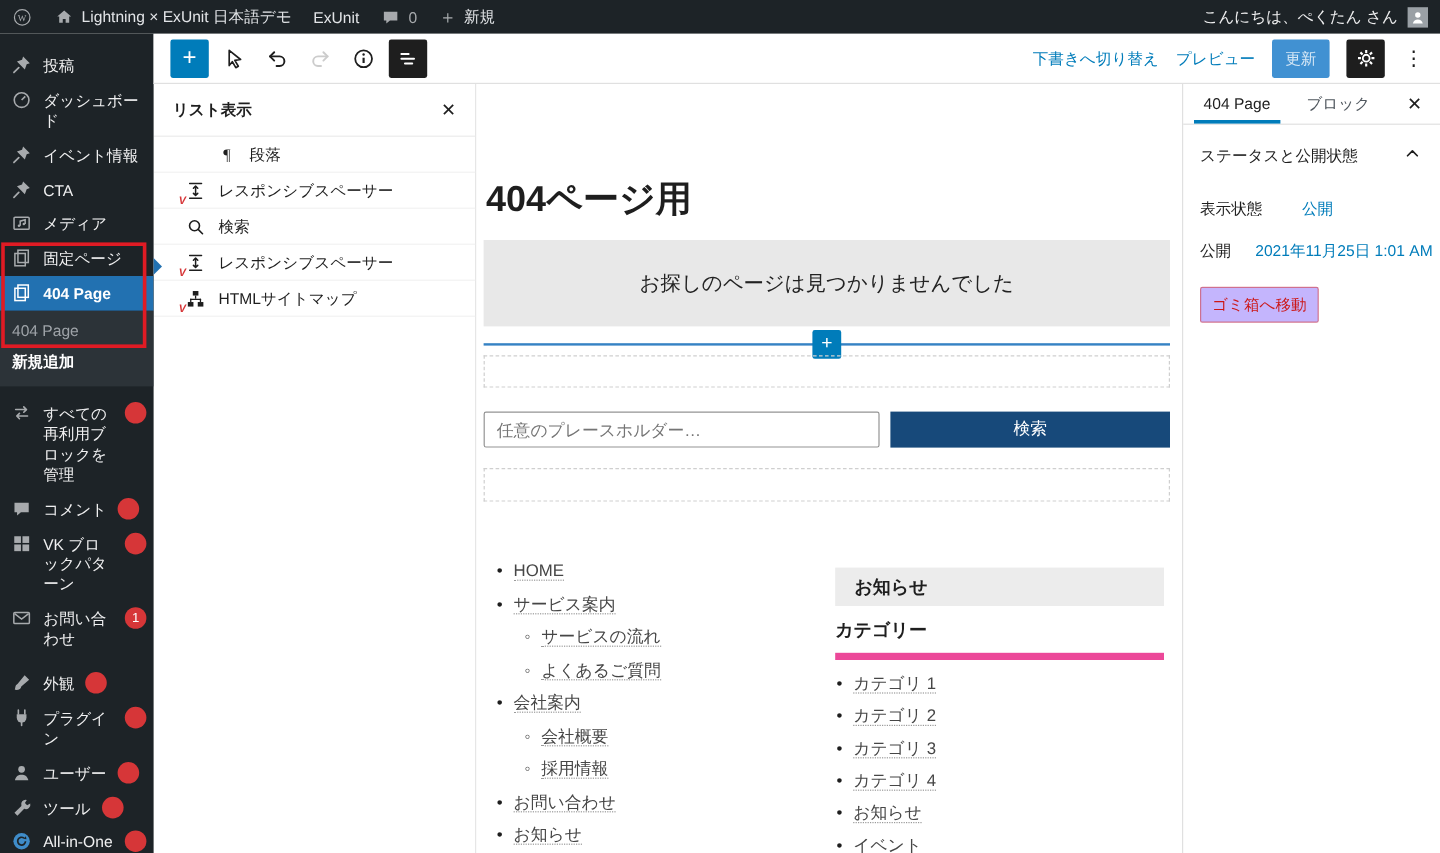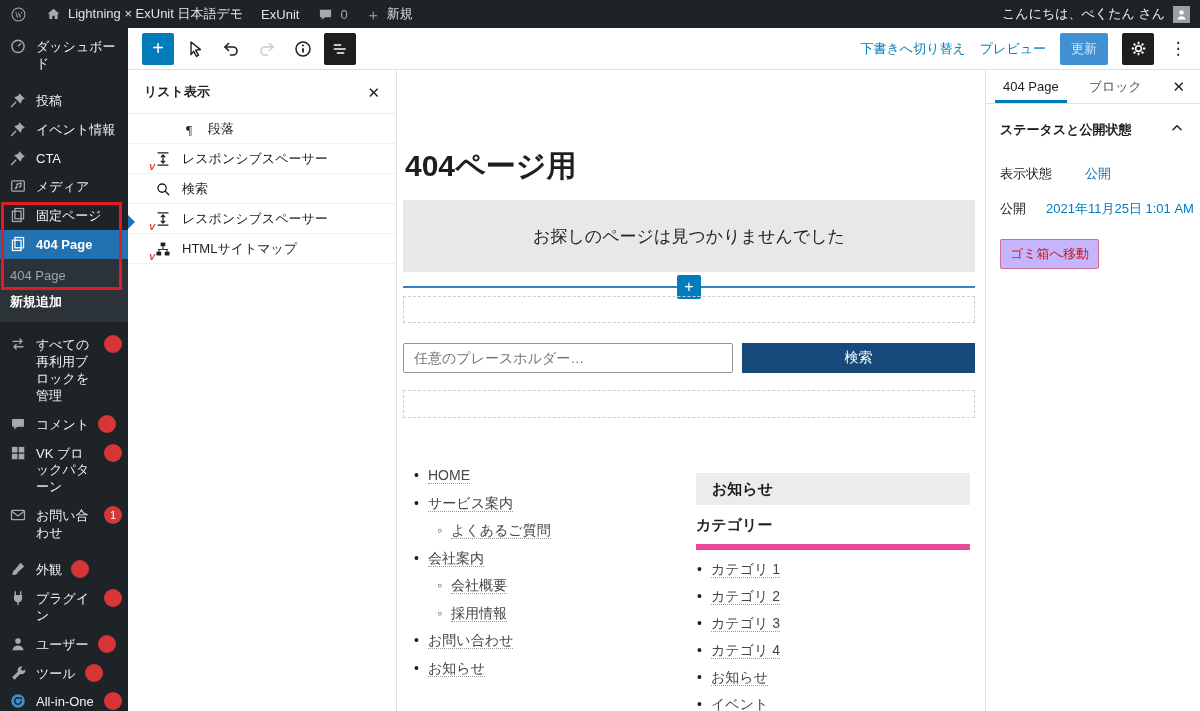--- a/index.html
+++ b/index.html
@@ -112,21 +112,21 @@
   
   #settings { position:absolute; left:985px; top:70px; right:0; bottom:0; background:#fff;
               border-left:1px solid #e0e0e0; }
   .tabs { height:34px; border-bottom:1px solid #e0e0e0; display:flex; align-items:stretch; padding-left:2px; }
   .tab { padding:0 15px; display:flex; align-items:center; font-size:13px; color:#1e1e1e;
          position:relative; cursor:pointer; white-space:nowrap; }
   .tab.active::after { content:""; position:absolute; left:7px; right:7px; bottom:0; height:3px; background:#007cba; }
   .tab.inactive { color:#50575e; }
   .tabs-close { margin-left:auto; align-self:center; padding:0 15px; font-size:15px; color:#1e1e1e; cursor:pointer; }
   .panel-header { display:flex; align-items:center; justify-content:space-between;
-                  padding:15px 14px 8px; font-size:13px; font-weight:700; color:#1e1e1e; cursor:pointer; }
+                  padding:15px 14px 8px; font-size:13px; font-weight:400; color:#1e1e1e; cursor:pointer; }
   .panel-header svg { width:18px; height:18px; color:#1e1e1e; }
   .srow { display:flex; align-items:center; padding:0 14px; margin-top:17px; font-size:13px; color:#1e1e1e; }
   .srow .lab { flex:0 0 auto; }
   .lab-w85 { width:85px; }
   .lab-w46 { width:46px; }
   .slink { color:#007cba; cursor:pointer; white-space:nowrap; }
   .trash-btn { margin:21px 14px; display:inline-block; border:1px solid rgba(214,54,56,.55);
                color:#cc1818; font-size:13px; padding:5px 9px; border-radius:2px; background:#c4b5fd; cursor:pointer; }
 </style>
 </head>
@@ -175,38 +175,38 @@
             <circle cx="10" cy="7.4" r="3"></circle>
             <path d="M4.5 16.8c.6-3.2 2.8-4.6 5.5-4.6s4.9 1.4 5.5 4.6z"></path>
           </svg>
         </span>
     </div>
   </header>
 
   <nav id="sidebar">
     <div>
 
+        <div class="mi sep">
+          <span class="mi-ico">
+            <svg viewBox="0 0 20 20">
+              <path d="M11.4 2.4l6.2 6.2-2.9 1-1.7 4.7-7.3-7.3 4.7-1.7z" fill="currentColor"></path>
+              <path d="M7.4 12.6L2.9 17.1" stroke="currentColor" stroke-width="1.6" fill="none" stroke-linecap="round"></path>
+            </svg>
+          </span>
+          <span class="mi-label">投稿</span>
+        </div>
+
         <div class="mi">
           <span class="mi-ico">
             <svg viewBox="0 0 20 20" fill="none" stroke="currentColor" stroke-width="1.5">
               <circle cx="10" cy="10.4" r="6.8"></circle>
               <path d="M10 10.4l3.4-3.4"></path>
             </svg>
           </span>
           <span class="mi-label">ダッシュボード</span>
-        </div>
-
-        <div class="mi sep">
-          <span class="mi-ico">
-            <svg viewBox="0 0 20 20">
-              <path d="M11.4 2.4l6.2 6.2-2.9 1-1.7 4.7-7.3-7.3 4.7-1.7z" fill="currentColor"></path>
-              <path d="M7.4 12.6L2.9 17.1" stroke="currentColor" stroke-width="1.6" fill="none" stroke-linecap="round"></path>
-            </svg>
-          </span>
-          <span class="mi-label">投稿</span>
         </div>
 
         <div class="mi">
           <span class="mi-ico">
             <svg viewBox="0 0 20 20">
               <path d="M11.4 2.4l6.2 6.2-2.9 1-1.7 4.7-7.3-7.3 4.7-1.7z" fill="currentColor"></path>
               <path d="M7.4 12.6L2.9 17.1" stroke="currentColor" stroke-width="1.6" fill="none" stroke-linecap="round"></path>
             </svg>
           </span>
           <span class="mi-label">イベント情報</span>
@@ -478,20 +478,23 @@
     <div class="sitemap-col">
 
         <div class="link-item">
           <span class="link-text">HOME</span>
         </div>
 
         <div class="link-item">
           <span class="link-text">サービス案内</span>
         </div>
 
+        <div class="link-item lvl2">
+          <span class="link-text">サービスの流れ</span>
+        </div>
 
         <div class="link-item lvl2">
           <span class="link-text">よくあるご質問</span>
         </div>
 
         <div class="link-item">
           <span class="link-text">会社案内</span>
         </div>
 
         <div class="link-item lvl2">

